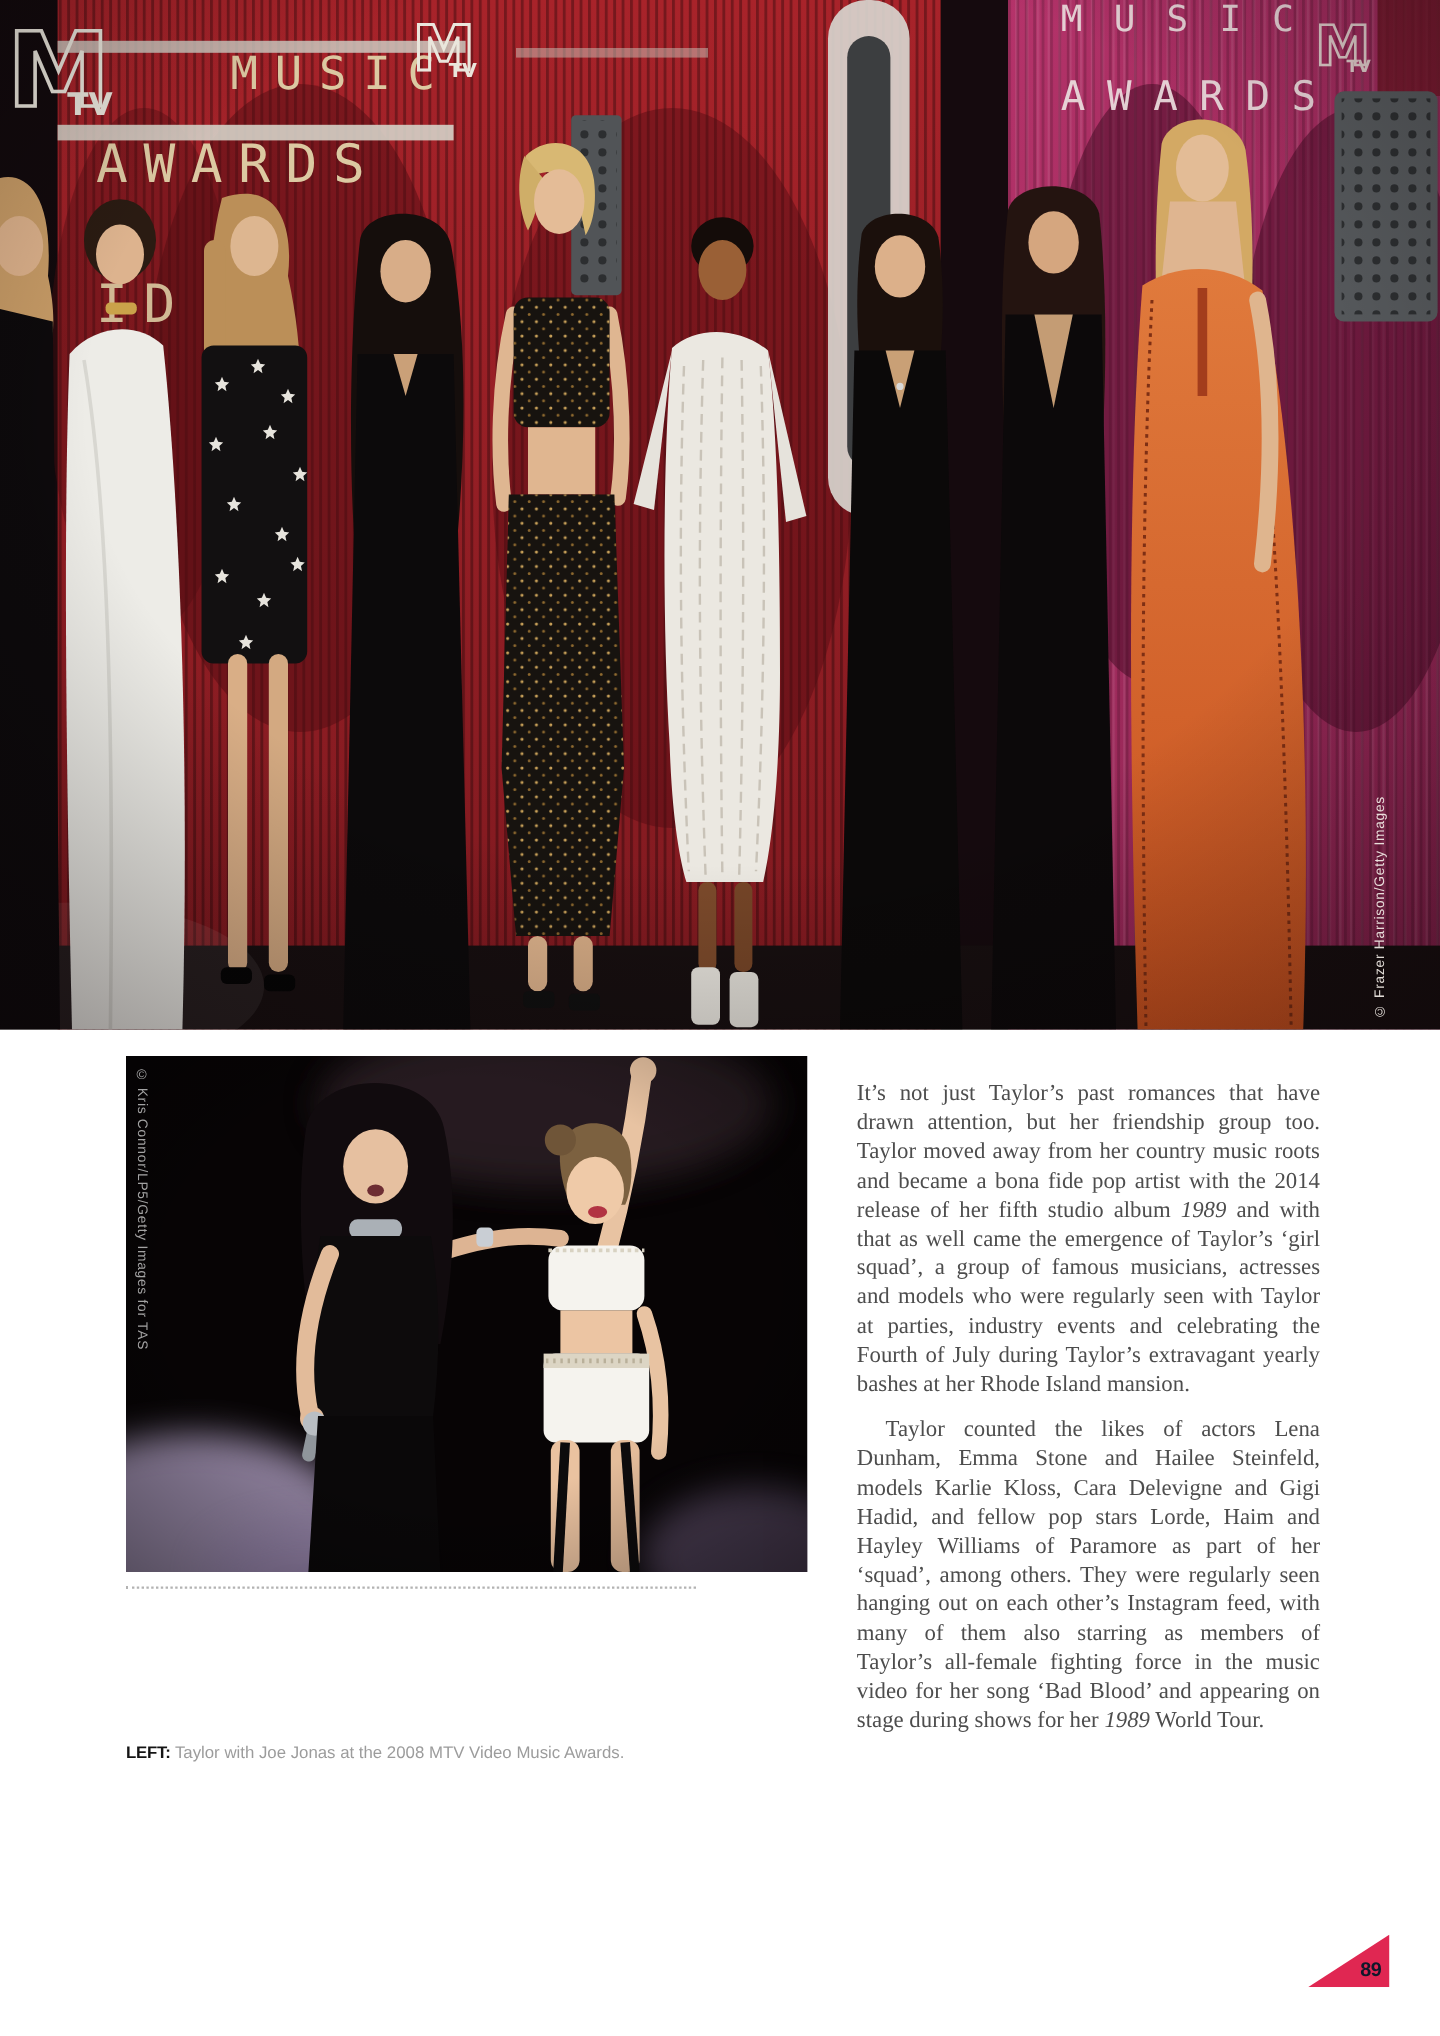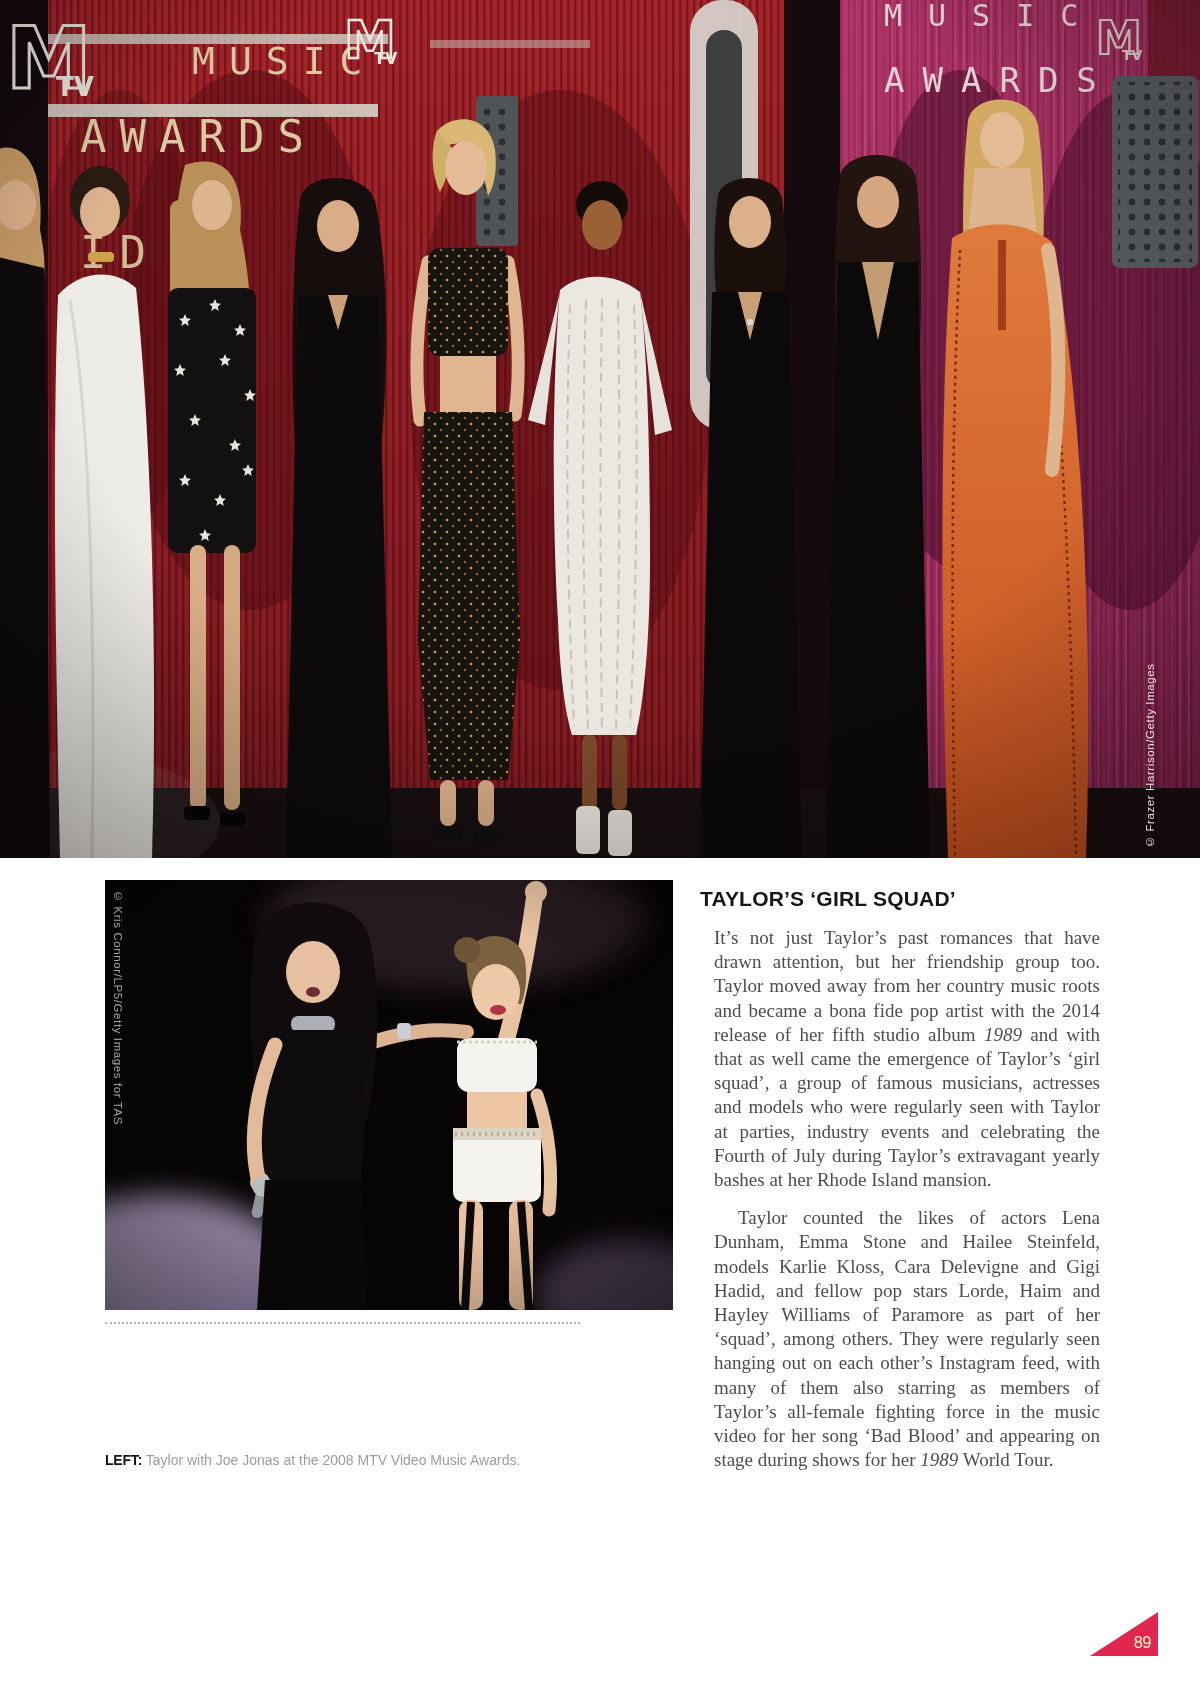--- a/index.html
+++ b/index.html
@@ -32,21 +32,21 @@
   #article h2{margin:0 0 9px 0;font-size:21px;line-height:26px;font-weight:800;
               color:#161616;letter-spacing:.2px;}
   #article p{margin:14px;font-family:"Liberation Serif",serif;font-size:19px;
              line-height:24.2px;color:#4d4d4d;text-align:justify;}
   #article p + p{text-indent:24px;}
   #article .it{font-style:italic;}
 
   
   #badge{position:absolute;left:1090px;top:1612px;width:68px;height:44px;
          clip-path:polygon(100% 0,100% 100%,0 100%);}
-  #badge span{position:absolute;right:7px;bottom:4px;color:#fef9c3;font-weight:400;
+  #badge span{position:absolute;right:7px;bottom:4px;color:#0f172a;font-weight:700;
               font-size:16.5px;letter-spacing:-.5px;}
 </style>
 </head>
 <body>
 
 <div id="page">
 
   <div class="photo" id="vma-photo">
     <svg width="1200" height="858" viewBox="0 0 1200 858">
       <defs>
@@ -295,21 +295,20 @@
   </div>
   <div class="vcredit" id="credit-left">© Kris Connor/LP5/Getty Images for TAS</div>
 
   <div class="dotted-rule"></div>
 
 
 
   <p class="caption" id="cap-left"><b>LEFT:</b><span> Taylor with Joe Jonas at the 2008 MTV Video Music Awards.</span></p>
 
   <div id="article">
-    <h2>TAYLOR’S ‘GIRL SQUAD’</h2>
     <p><span>It’s not just Taylor’s past romances that have drawn attention, but her friendship group too. Taylor moved away from her country music roots and became a bona fide pop artist with the 2014 release of her fifth studio album </span><span class="it">1989</span><span> and with that as well came the emergence of Taylor’s ‘girl squad’, a group of famous musicians, actresses and models who were regularly seen with Taylor at parties, industry events and celebrating the Fourth of July during Taylor’s extravagant yearly bashes at her Rhode Island mansion.</span></p>
     <p><span>Taylor counted the likes of actors Lena Dunham, Emma Stone and Hailee Steinfeld, models Karlie Kloss, Cara Delevigne and Gigi Hadid, and fellow pop stars Lorde, Haim and Hayley Williams of Paramore as part of her ‘squad’, among others. They were regularly seen hanging out on each other’s Instagram feed, with many of them also starring as members of Taylor’s all-female fighting force in the music video for her song ‘Bad Blood’ and appearing on stage during shows for her </span><span class="it">1989</span><span> World Tour.</span></p>
   </div>
 
   <div id="badge" style="background: rgb(224, 39, 82);">
     <span>89</span>
   </div>
 
 </div>
 

